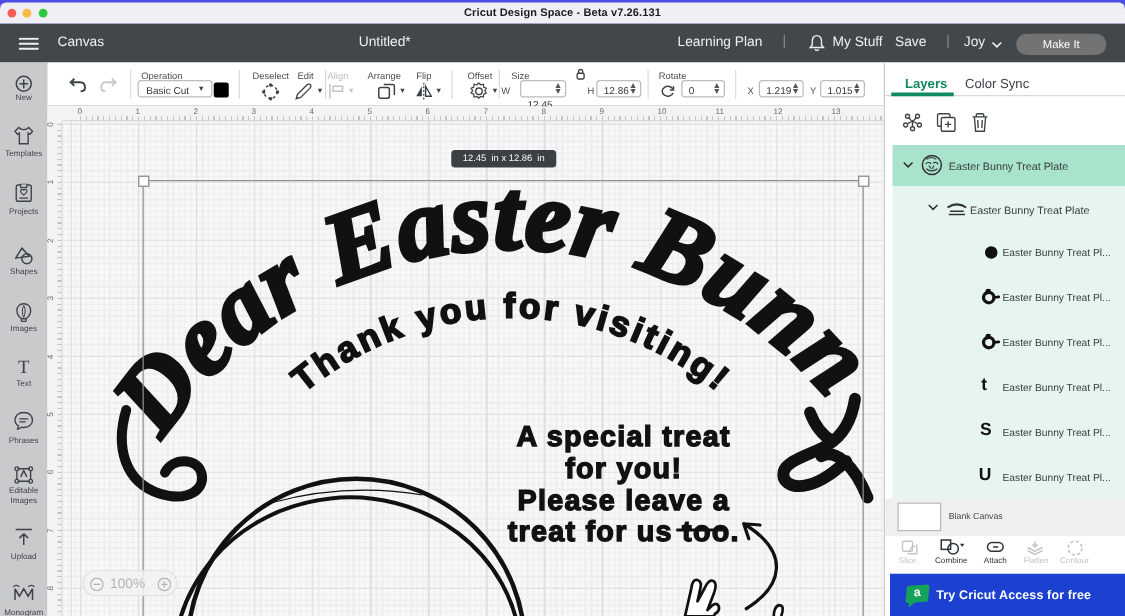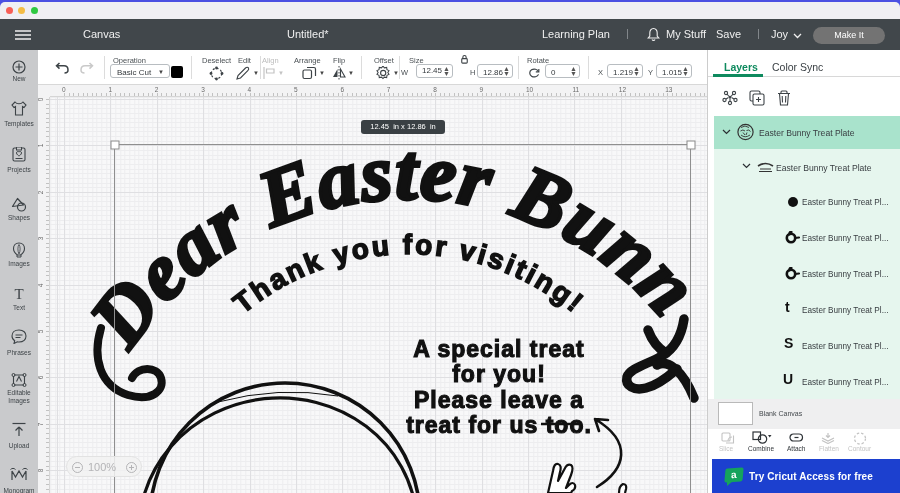--- a/index.html
+++ b/index.html
@@ -62,26 +62,27 @@
 .rowsm { position:absolute; font-size:8.2px; color:#383d41; }
 </style>
 </head>
 <body>
 <div id="app">
   <div id="bluestrip" class="abs"></div>
   <div id="macbar" class="abs"></div>
   <div class="abs tl" style="left:6px; background:#f75e56;"></div>
   <div class="abs tl" style="left:18px; background:#f4bc45;"></div>
   <div class="abs tl" style="left:31px; background:#2fc841;"></div>
+  <div id="mactitle" class="abs">Cricut Design Space - Beta v7.26.131</div>
 
   <div id="header" class="abs">
     <svg class="abs" style="left:15px;top:11px" width="16" height="10" viewBox="0 0 16 10">
         <path d="M0 1h16M0 5h16M0 9h16" stroke="#f0f0f0" stroke-width="1.6"></path>
       </svg>
-    <div class="hitem" style="left:46px;top:9px;margin-left:37px;">Canvas</div>
+    <div class="hitem" style="left:46px;top:9px;">Canvas</div>
     <div class="hitem" style="left:287px;top:9px;">Untitled*</div>
     <div class="hitem" style="left:542px;top:9px;">Learning Plan</div>
     <div class="hitem" style="left:626px;top:8px;color:#8b9094;">|</div>
     <svg class="abs" style="left:647px;top:8px" width="13" height="14" viewBox="0 0 13 14">
         <path d="M6.5 1.5 C4 1.5 2.8 3.5 2.8 6 L2.8 9 L1.2 11 L11.8 11 L10.2 9 L10.2 6 C10.2 3.5 9 1.5 6.5 1.5 Z" fill="none" stroke="#f0f0f0" stroke-width="1.1"></path>
         <path d="M5 12.5 A1.7 1.7 0 0 0 8 12.5" fill="none" stroke="#f0f0f0" stroke-width="1.1"></path>
       </svg>
     <div class="hitem" style="left:666px;top:9px;">My Stuff</div>
     <div class="hitem" style="left:716px;top:9px;">Save</div>
     <div class="hitem" style="left:757px;top:8px;color:#8b9094;">|</div>
@@ -148,21 +149,21 @@
       </svg>
     <div class="abs" style="left:355px;top:20px;font-size:6px;color:#444;">▼</div>
     <div class="tsep" style="left:361px;"></div>
     <div class="tlabel" style="left:371px;">Size</div>
     <svg class="abs" style="left:421px;top:4px" width="11" height="11" viewBox="0 0 12 12">
         <rect x="3" y="5" width="6" height="5" rx="1" fill="none" stroke="#3d4347" stroke-width="1.2"></rect>
         <path d="M4.2 5 V3.5 A1.8 1.8 0 0 1 7.8 3.5 V5" fill="none" stroke="#3d4347" stroke-width="1.2"></path>
       </svg>
     <div class="tlabel" style="left:363px;top:18px;">W</div>
     <div class="tbox" style="left:378px;width:37px;">
-        <span style="position:absolute;left:5px;top:1px;">12.45</span>
+        <span style="position:absolute;left:5px;top:14px;">12.45</span>
         <span class="stepper">▲<br>▼</span>
       </div>
     <div class="tlabel" style="left:432px;top:18px;">H</div>
     <div class="tbox" style="left:439px;width:36px;">
         <span style="position:absolute;left:5px;top:3px;">12.86</span>
         <span class="stepper">▲<br>▼</span>
       </div>
     <div class="tsep" style="left:480px;"></div>
     <div class="tlabel" style="left:489px;">Rotate</div>
     <svg class="abs" style="left:490px;top:18px" width="12" height="10" viewBox="0 0 13 11">

